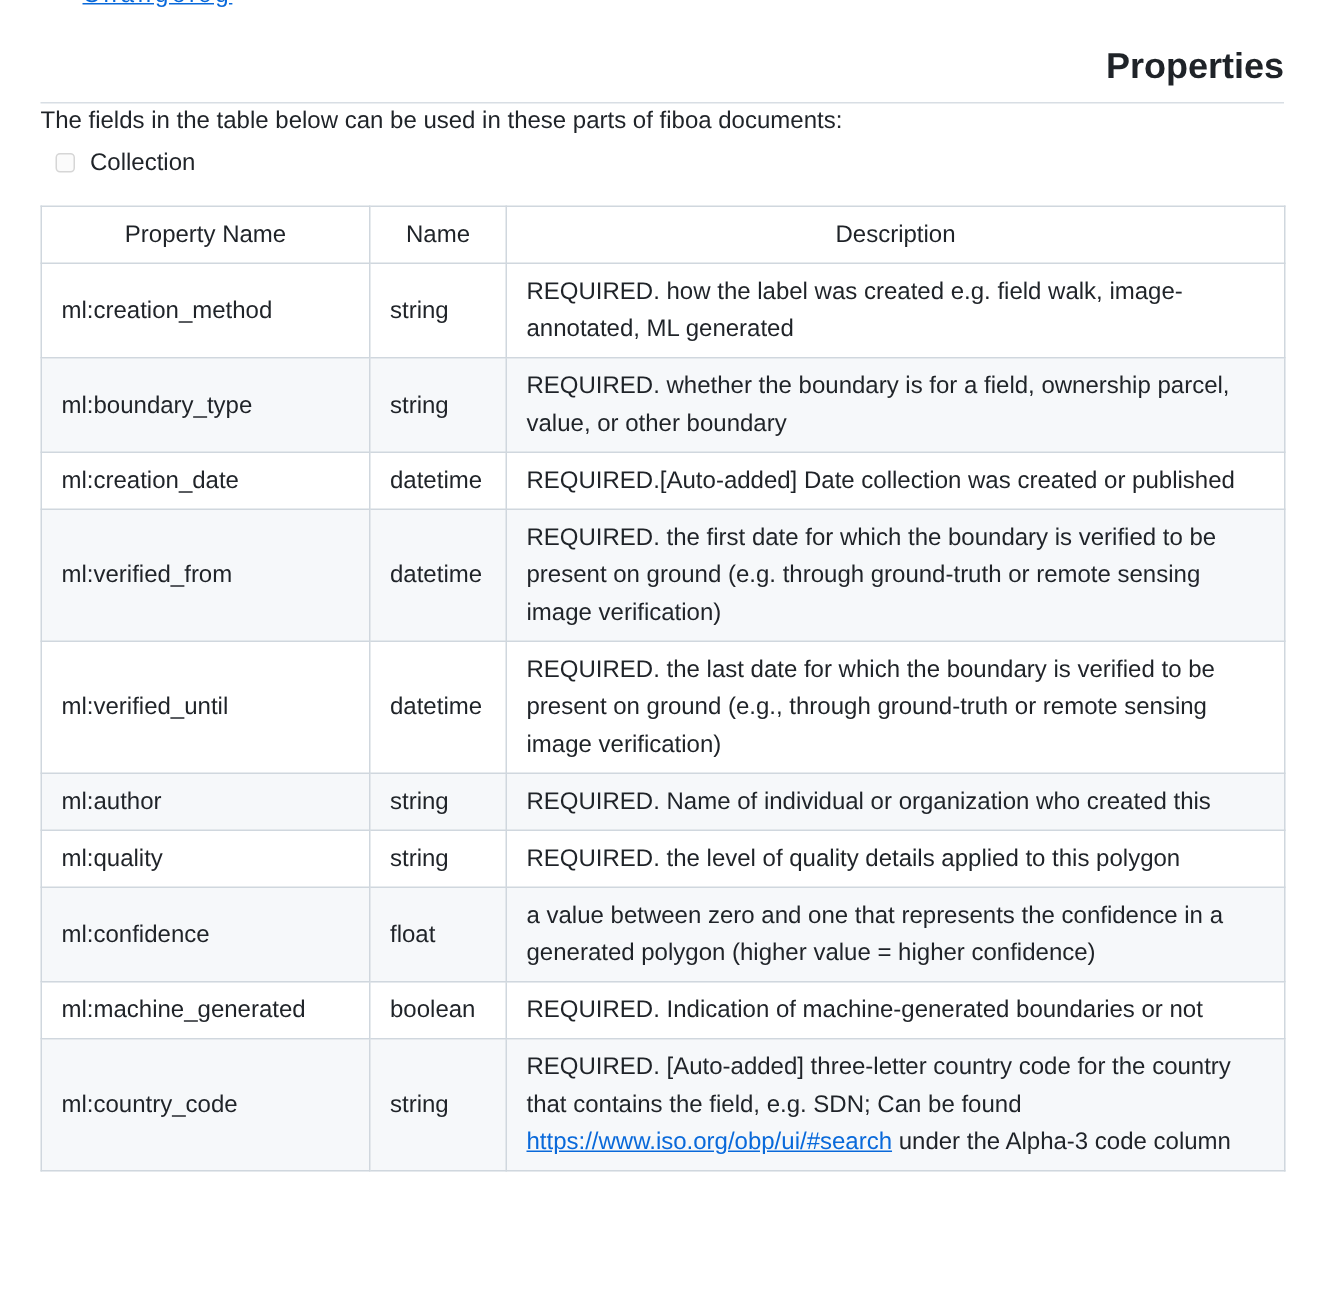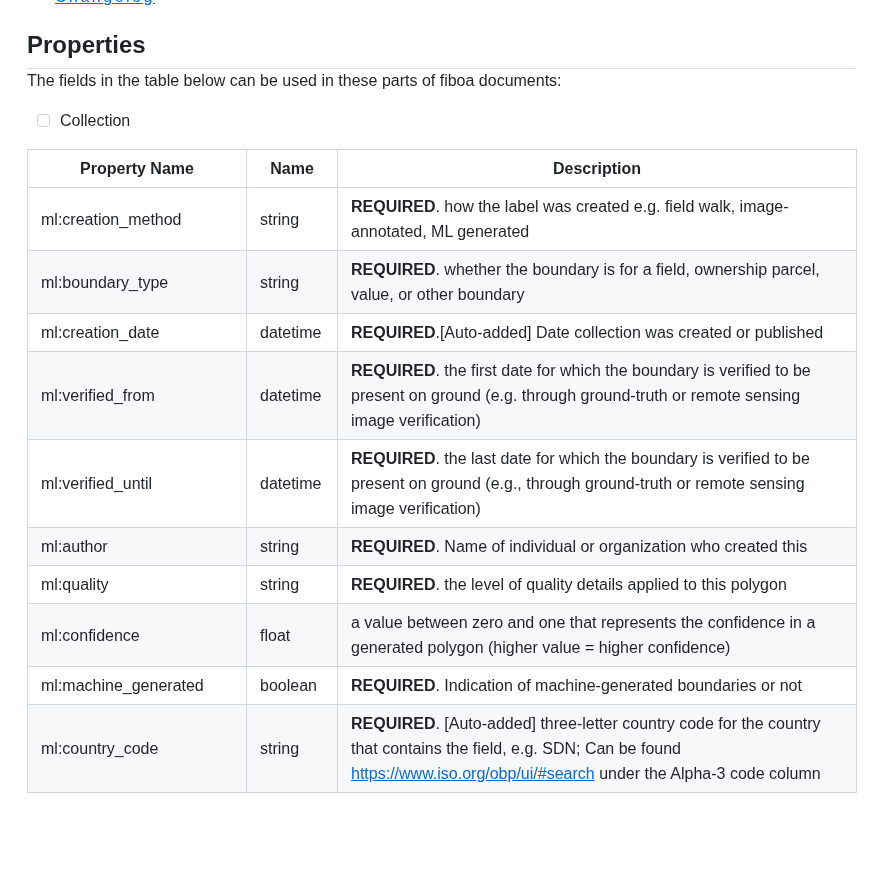--- a/index.html
+++ b/index.html
@@ -31,29 +31,30 @@
   }
 
   h2.section-heading {
     margin-top: 22px;
     font-size: 24px;
     font-weight: 700;
     line-height: 30px;
     padding-bottom: 8px;
     border-bottom: 1px solid #d8dee4;
     color: #1f2328;
+    text-align: right;
   }
 
   p.intro {
     margin-top: 0;
     line-height: 24px;
   }
 
   ul.usage-list {
-    margin-top: 16px;
+    margin-top: 4px;
     list-style: none;
   }
   ul.usage-list li {
     position: relative;
     padding-left: 33px;
     line-height: 24px;
     margin-bottom: 4px;
   }
   .cb {
     appearance: none;
@@ -94,25 +95,25 @@
   table.props col.c2 { width: 91px; }
   table.props col.c3 { width: 519px; }
   table.props th, table.props td {
     border: 1px solid #d0d7de;
     padding: 6px 13px;
     line-height: 25px;
     vertical-align: middle;
     text-align: left;
   }
   table.props th {
-    font-weight: 700;
+    font-weight: 400;
     text-align: center;
   }
   table.props tbody tr:nth-child(even) { background: #f6f8fa; }
-  table.props strong { font-weight: 700; }
+  table.props strong { font-weight: 400; }
   a.inline-link {
     color: #0969da;
     text-decoration: underline;
   }
 </style>
 </head>
 <body>
 
 <div class="page">
 

